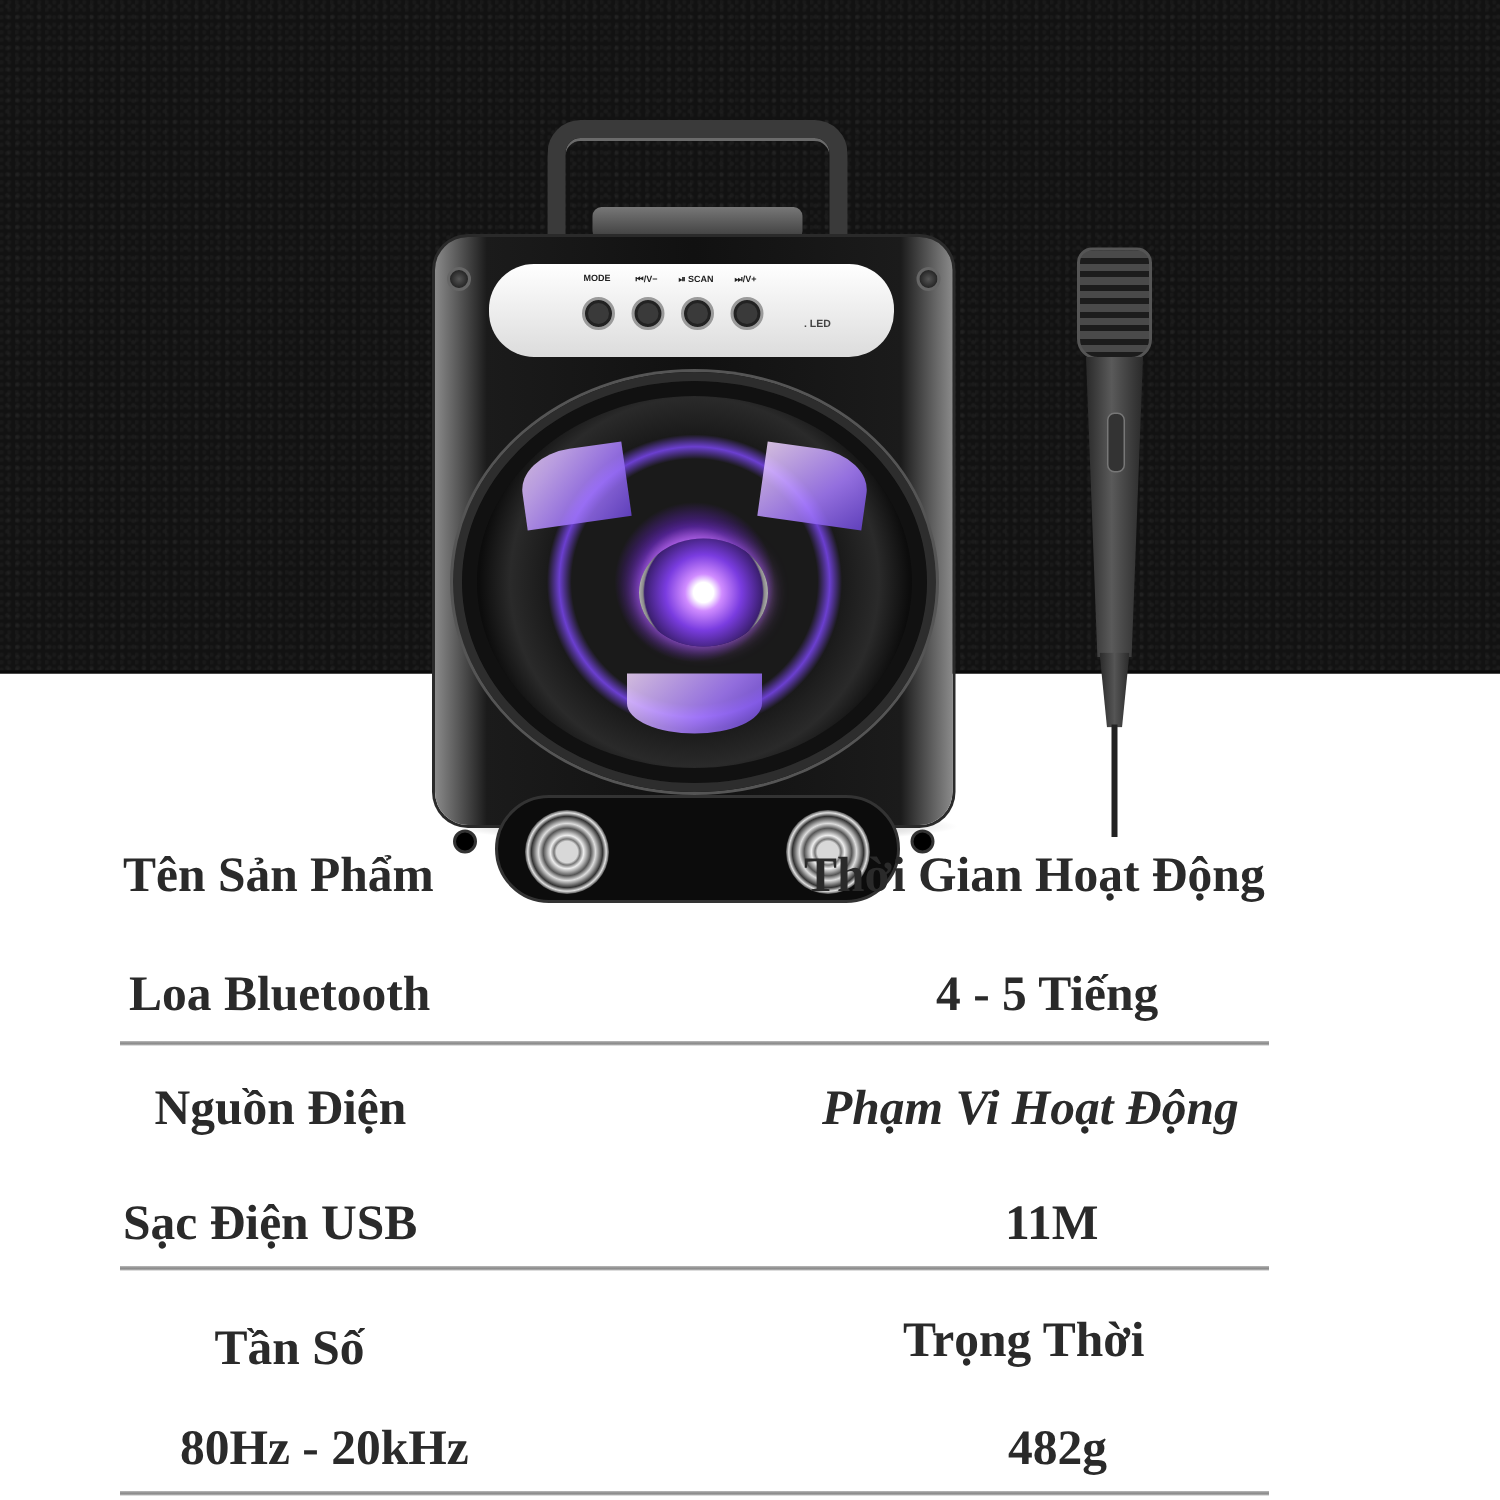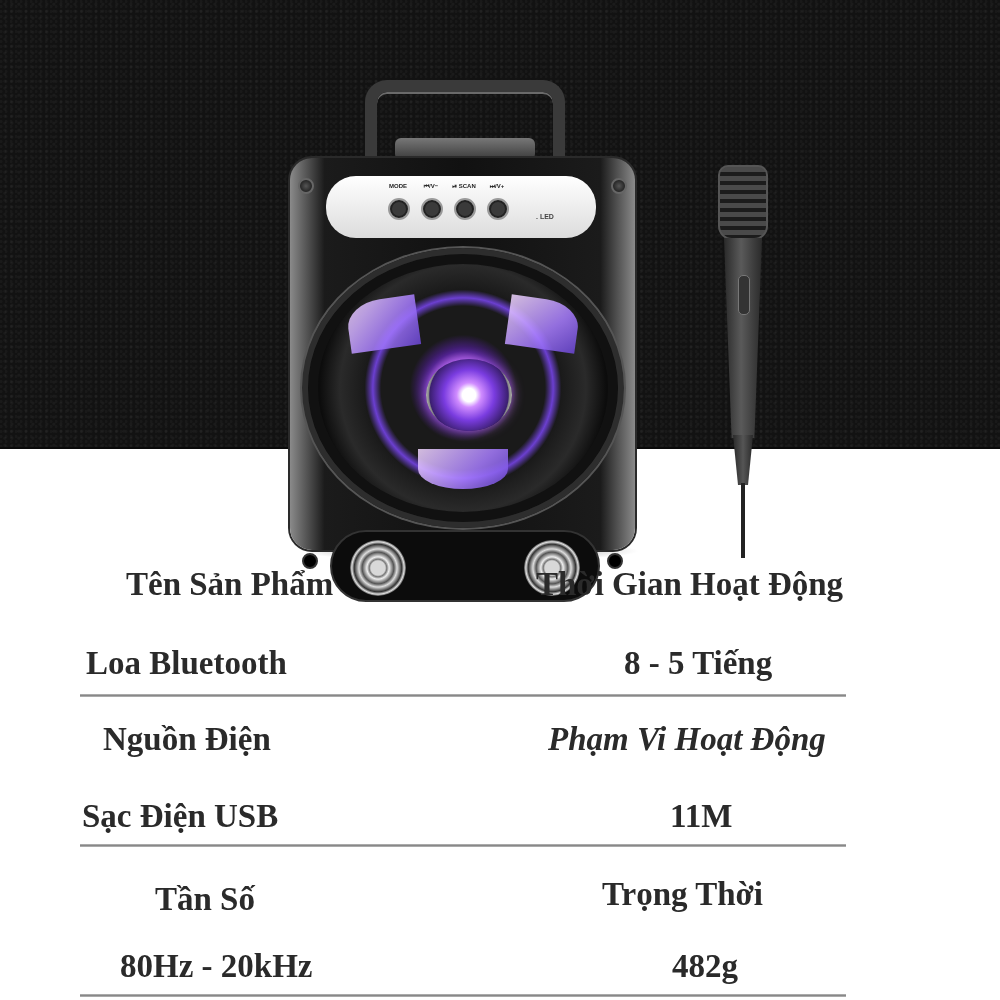--- a/index.html
+++ b/index.html
@@ -88,29 +88,29 @@
 </div>
 
 <div class="mic">
   <div class="mic-head"></div>
   <div class="mic-body"></div>
   <div class="mic-switch"></div>
   <div class="mic-tail"></div>
   <div class="mic-cable"></div>
 </div>
 
-<span class="spec" style="left:82px; top:568px;margin-left:44px;">Tên Sản Phẩm</span>
+<span class="spec" style="left:82px; top:568px;">Tên Sản Phẩm</span>
 <span class="spec" style="left:536px; top:568px;font-family:Liberation Serif, serif;">Thời Gian Hoạt Động</span>
 <span class="spec" style="left:86px; top:647px;">Loa Bluetooth</span>
-<span class="spec" style="left:624px; top:647px;">8 - 5 Tiếng</span>
+<span class="spec" style="left:624px; top:647px;">4 - 5 Tiếng</span>
 <div class="divider" style="top:694px;"></div>
 
 <span class="spec" style="left:103px; top:723px;">Nguồn Điện</span>
 <span class="spec" style="left:548px; top:723px;font-style:italic;">Phạm Vi Hoạt Động</span>
 <span class="spec" style="left:82px; top:800px;">Sạc Điện USB</span>
 <span class="spec" style="left:670px; top:800px;">11M</span>
 <div class="divider" style="top:844px;"></div>
 
-<span class="spec" style="left:143px; top:883px;margin-left:12px;">Tần Số</span>
+<span class="spec" style="left:143px; top:883px;">Tần Số</span>
 <span class="spec" style="left:602px; top:878px;">Trọng Thời</span>
 <span class="spec" style="left:120px; top:950px;">80Hz - 20kHz</span>
 <span class="spec" style="left:672px; top:950px;">482g</span>
 <div class="divider" style="top:994px;"></div>
 
 </body></html>

